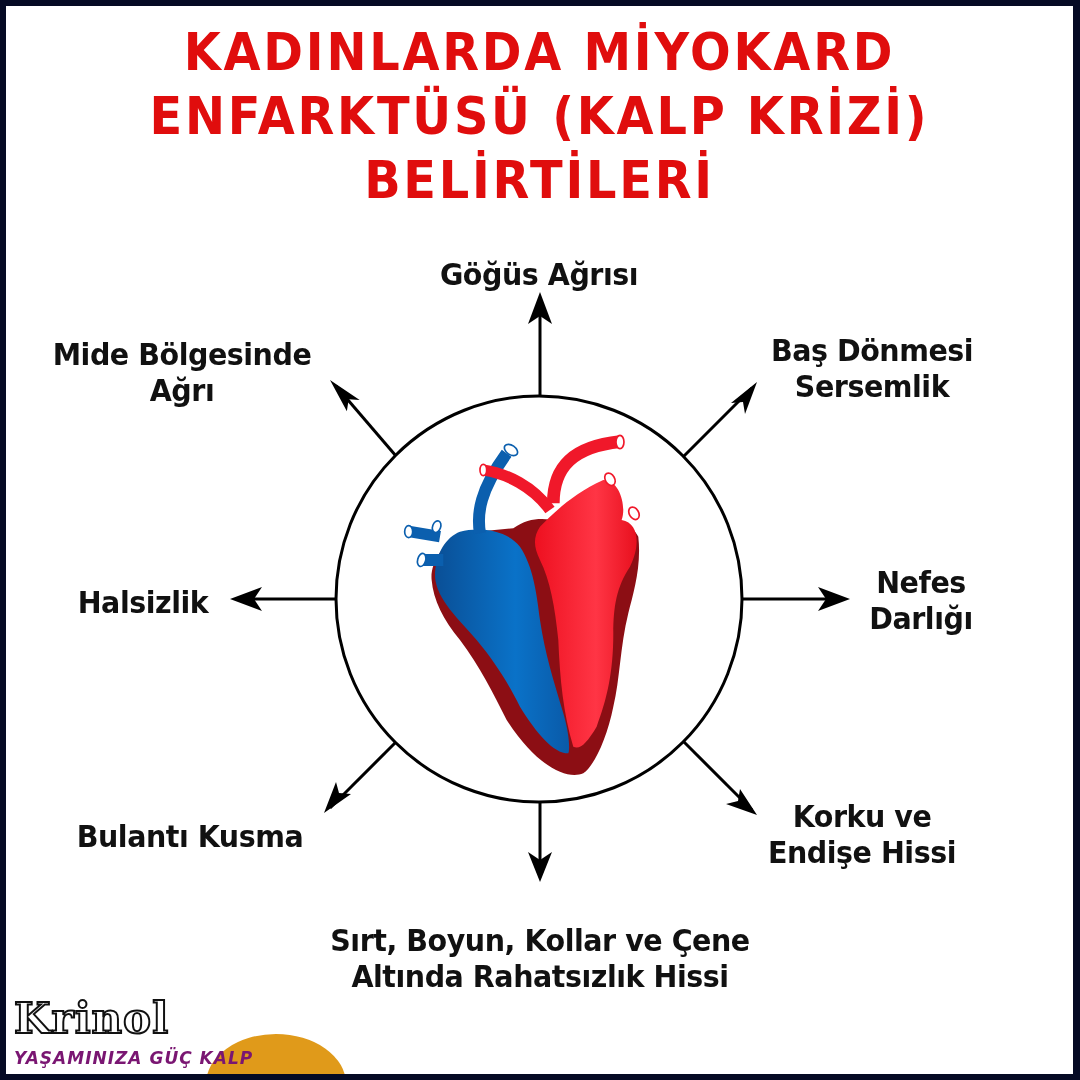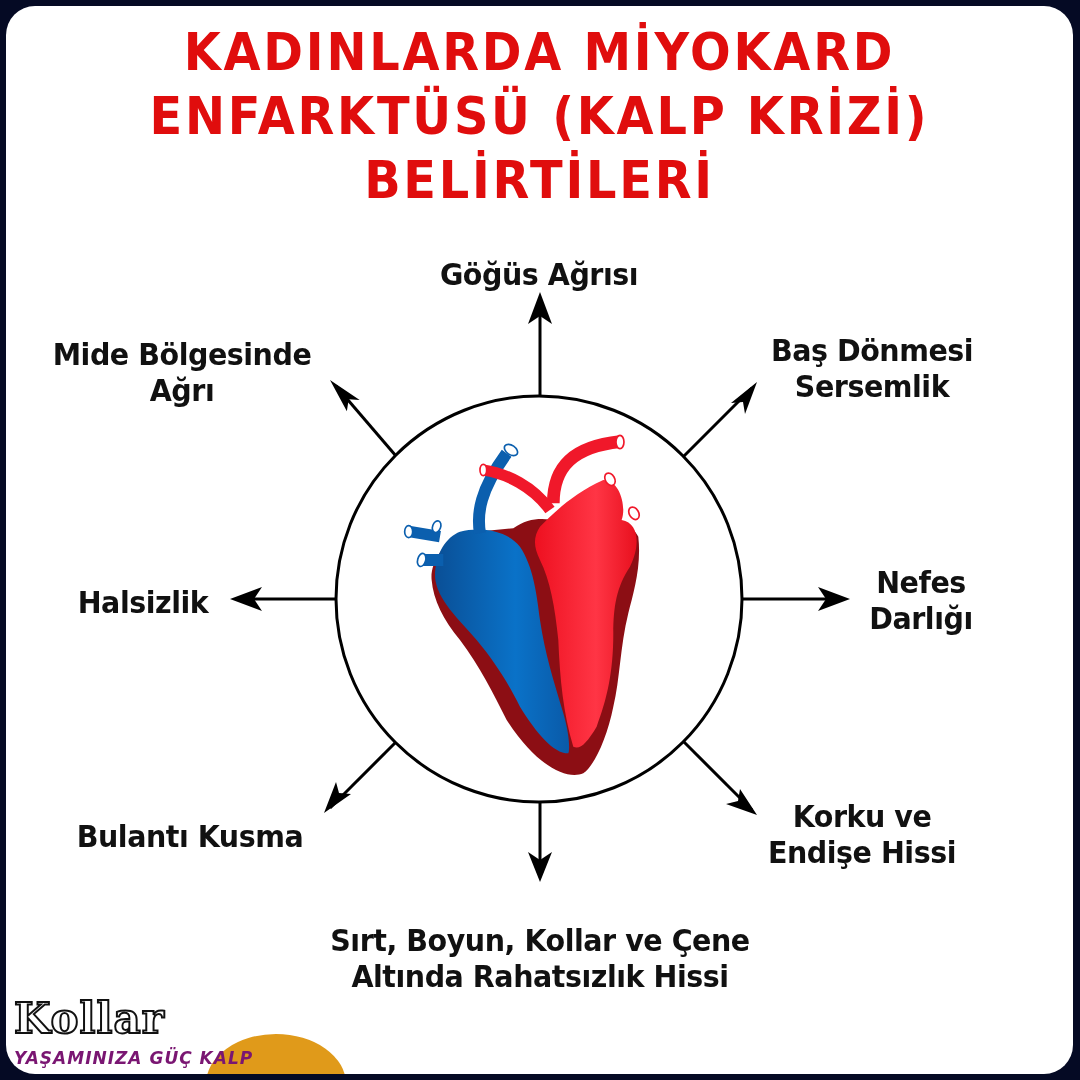--- a/index.html
+++ b/index.html
@@ -4,21 +4,21 @@
 <style>
   html, body { margin: 0; padding: 0; }
   body {
     width: 1080px; height: 1080px; overflow: hidden;
     background: #050a24;
     font-family: "DejaVu Sans", sans-serif;
   }
   .canvas {
     position: absolute; left: 6px; top: 6px;
     width: 1067px; height: 1068px;
-    background: #ffffff; overflow: hidden; border-radius: 29px;
+    background: #ffffff; overflow: hidden;
   }
   .title {
     position: absolute; left: 0; top: 14px; width: 1067px;
     text-align: center; color: #e00d0d;
     font-family: "DejaVu Sans", sans-serif; font-weight: bold;
     font-size: 52px; line-height: 64px; letter-spacing: 3px;
     transform: scaleX(0.92);
     transform-origin: center top;
   }
   .title div { white-space: nowrap; }
@@ -153,16 +153,16 @@
   <div class="label" style="left:137px; top:578px;">
     <div>Halsizlik</div>
   </div>
   <div class="label" style="left:176px; top:330px;">
     <div>Mide Bölgesinde</div>
     <div>Ağrı</div>
   </div>
 
   <div class="logo">
     <div class="logo-sun"></div>
-    <div class="logo-name">Kollar</div>
+    <div class="logo-name">Krinol</div>
     <div class="logo-slogan">YAŞAMINIZA GÜÇ KALP</div>
   </div>
 </div>
 
 </body></html>

